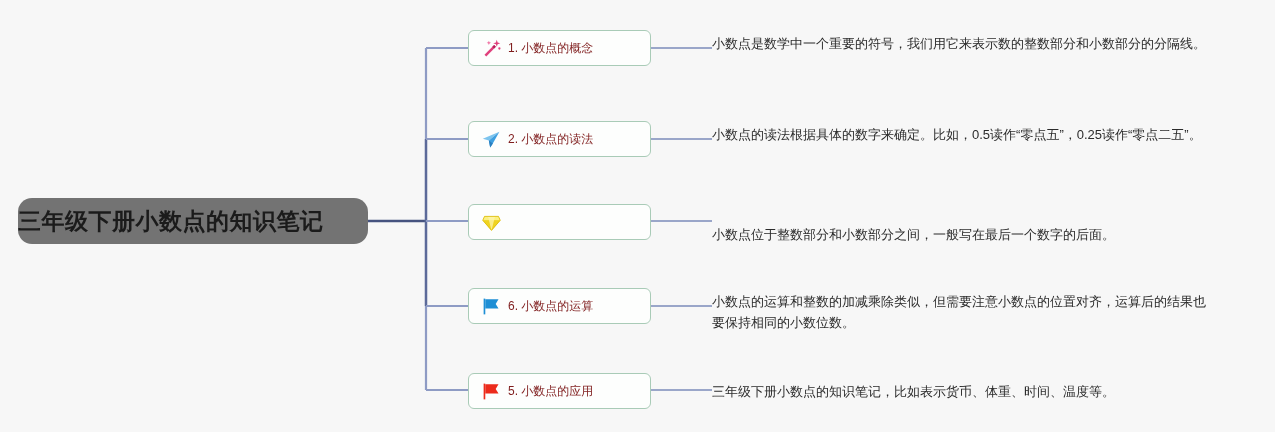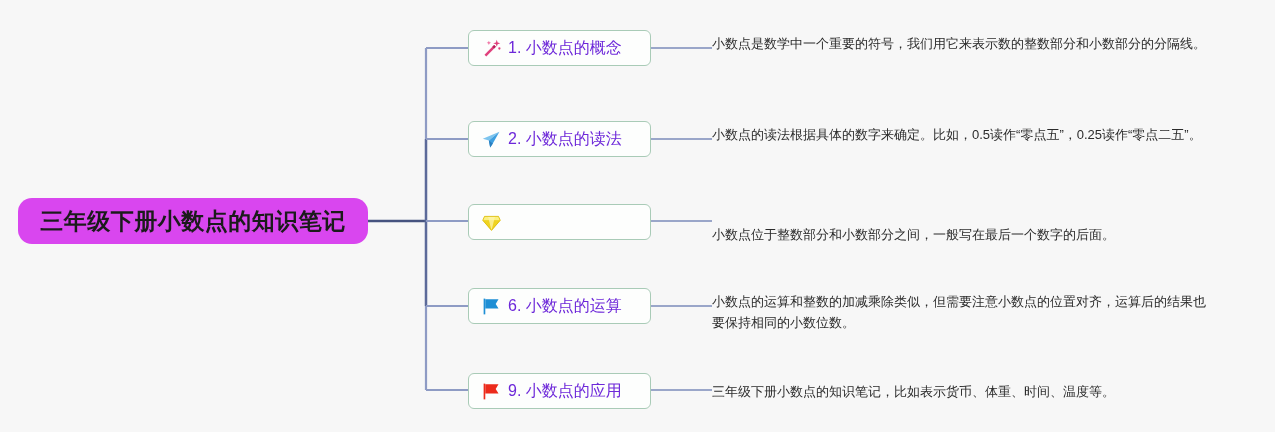--- a/index.html
+++ b/index.html
@@ -27,25 +27,24 @@
     height: 432px;
     pointer-events: none;
   }
   
   .root-node {
     position: absolute;
     left: 18px;
     top: 198px;
     width: 350px;
     height: 46px;
-    background: #d946ef;
+    background: #737373;
     border-radius: 14px;
     display: flex;
     align-items: center;
-    justify-content: center;
   }
   .root-label {
     font-size: 23px;
     font-weight: bold;
     color: #1b1b1b;
     letter-spacing: 0.5px;
     white-space: nowrap;
   }
   
   .branch-node {
@@ -65,22 +64,22 @@
     width: 21px;
     height: 21px;
     flex: 0 0 21px;
     margin-right: 6px;
     display: flex;
     align-items: center;
     justify-content: center;
   }
   .branch-icon svg { display: block; }
   .branch-label {
-    font-size: 16px;
-    color: #6d28d9;
+    font-size: 12px;
+    color: #7f1d1d;
     white-space: nowrap;
   }
   
   .detail {
     position: absolute;
     left: 712px;
     width: 500px;
     font-size: 13px;
     line-height: 21px;
     color: #2b2b2b;
@@ -166,17 +165,17 @@
   </div>
   <div class="detail" style="top:291px">小数点的运算和整数的加减乘除类似，但需要注意小数点的位置对齐，运算后的结果也要保持相同的小数位数。</div>
 
   <div class="branch-node" style="top:373px">
     <span class="branch-icon">
       <svg viewBox="0 0 24 24" width="21" height="21">
         <rect x="3" y="3" width="1.9" height="18" fill="#ec2b1b"></rect>
         <path d="M4.9 3.8 L20 3.8 L16.8 9 L20 14.2 L4.9 14.2 Z" fill="#ec2b1b"></path>
       </svg>
     </span>
-    <span class="branch-label">9. 小数点的应用</span>
+    <span class="branch-label">5. 小数点的应用</span>
   </div>
   <div class="detail" style="top:381px">三年级下册小数点的知识笔记，比如表示货币、体重、时间、温度等。</div>
 
 </div>
 
 </body></html>

